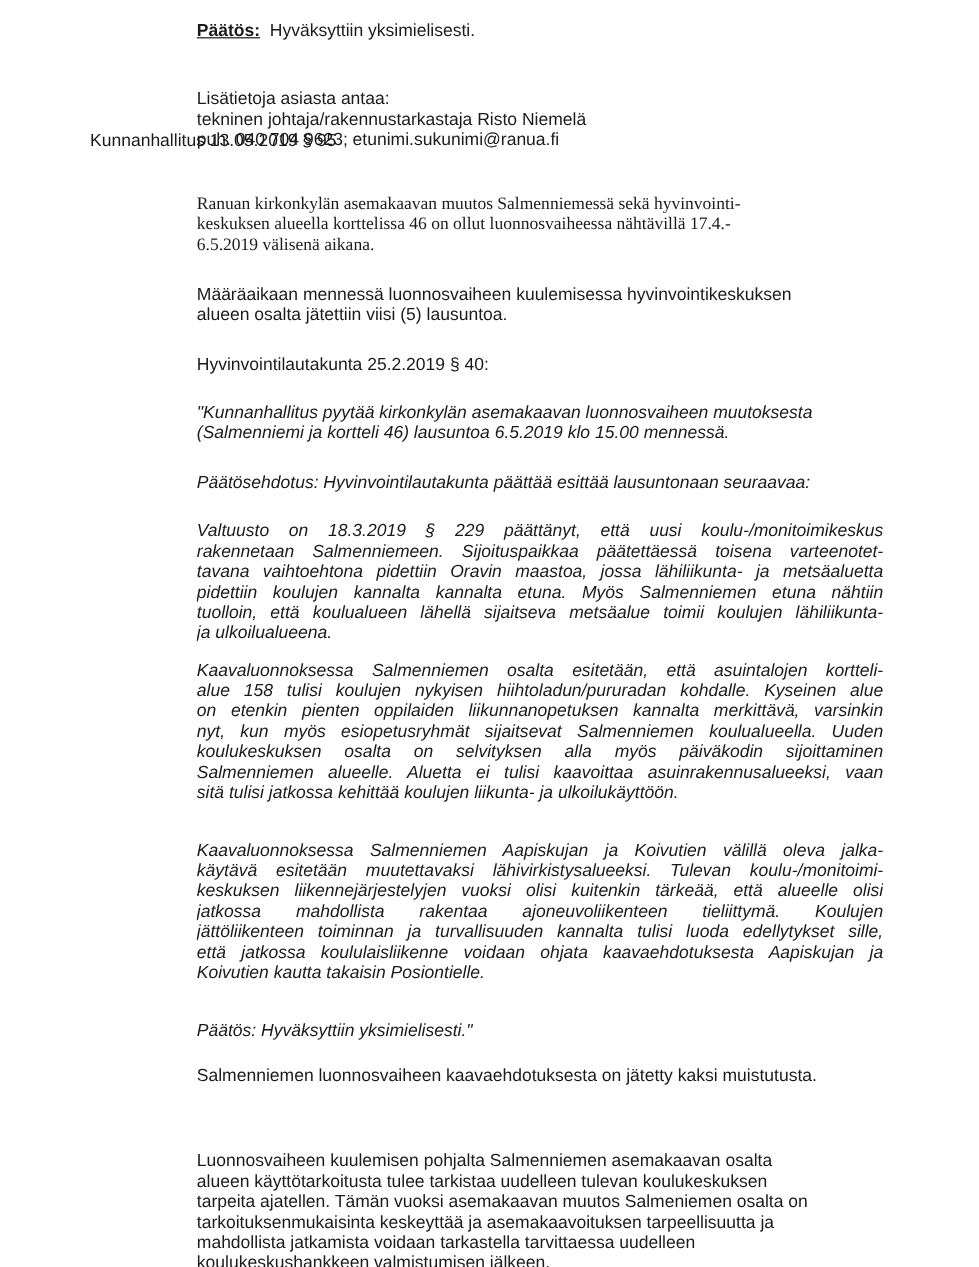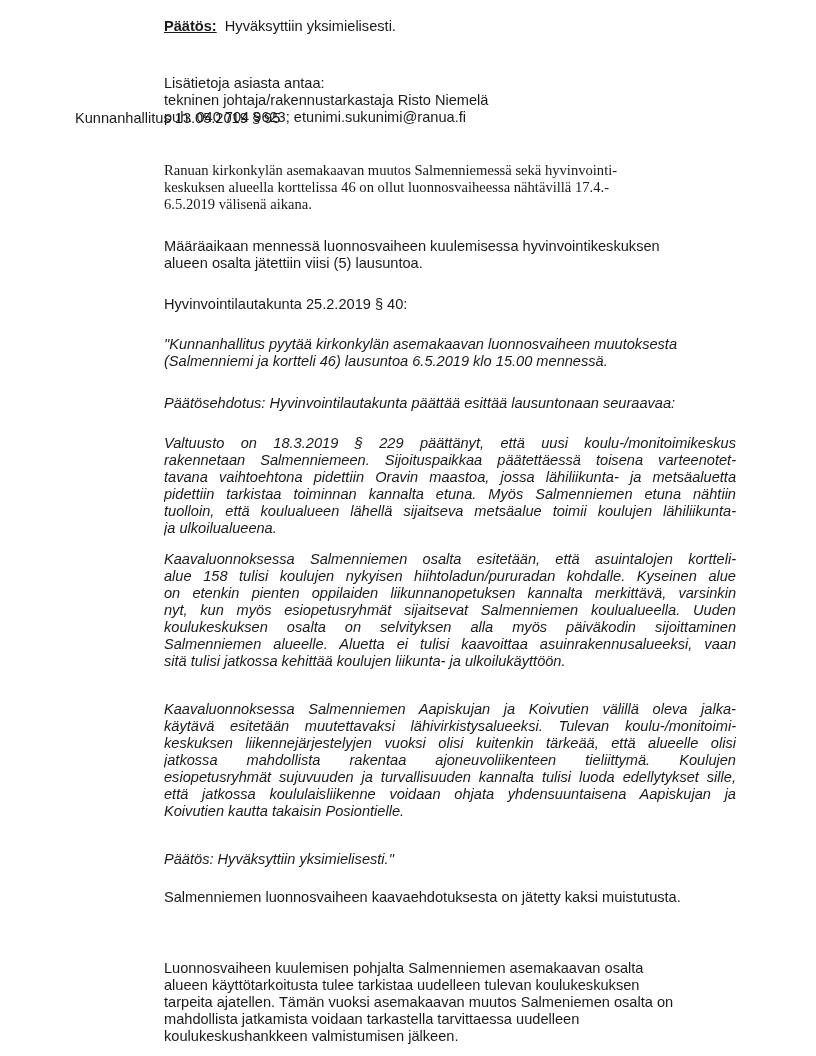--- a/index.html
+++ b/index.html
@@ -98,54 +98,55 @@
   </div>
 
   <div class="block italic" style="top:395px;">
     <span class="line">Päätösehdotus: Hyvinvointilautakunta päättää esittää lausuntonaan seuraavaa:</span>
   </div>
 
   <div class="block italic justify" style="top:435px;">
     <span class="line">Valtuusto on 18.3.2019 § 229 päättänyt, että uusi koulu-/monitoimikeskus</span>
     <span class="line">rakennetaan Salmenniemeen. Sijoituspaikkaa päätettäessä toisena varteenotet-</span>
     <span class="line">tavana vaihtoehtona pidettiin Oravin maastoa, jossa lähiliikunta- ja metsäaluetta</span>
-    <span class="line">pidettiin tarkistaa toiminnan kannalta etuna. Myös Salmenniemen etuna nähtiin</span>
+    <span class="line">pidettiin koulujen kannalta kannalta etuna. Myös Salmenniemen etuna nähtiin</span>
     <span class="line">tuolloin, että koulualueen lähellä sijaitseva metsäalue toimii koulujen lähiliikunta-</span>
     <span class="line last">ja ulkoilualueena.</span>
   </div>
 
   <div class="block italic justify" style="top:551px;">
     <span class="line">Kaavaluonnoksessa Salmenniemen osalta esitetään, että asuintalojen kortteli-</span>
     <span class="line">alue 158 tulisi koulujen nykyisen hiihtoladun/pururadan kohdalle. Kyseinen alue</span>
     <span class="line">on etenkin pienten oppilaiden liikunnanopetuksen kannalta merkittävä, varsinkin</span>
     <span class="line">nyt, kun myös esiopetusryhmät sijaitsevat Salmenniemen koulualueella. Uuden</span>
     <span class="line">koulukeskuksen osalta on selvityksen alla myös päiväkodin sijoittaminen</span>
     <span class="line">Salmenniemen alueelle. Aluetta ei tulisi kaavoittaa asuinrakennusalueeksi, vaan</span>
     <span class="line last">sitä tulisi jatkossa kehittää koulujen liikunta- ja ulkoilukäyttöön.</span>
   </div>
 
   <div class="block italic justify" style="top:701px;">
     <span class="line">Kaavaluonnoksessa Salmenniemen Aapiskujan ja Koivutien välillä oleva jalka-</span>
     <span class="line">käytävä esitetään muutettavaksi lähivirkistysalueeksi. Tulevan koulu-/monitoimi-</span>
     <span class="line">keskuksen liikennejärjestelyjen vuoksi olisi kuitenkin tärkeää, että alueelle olisi</span>
     <span class="line">jatkossa mahdollista rakentaa ajoneuvoliikenteen tieliittymä. Koulujen</span>
-    <span class="line">esiopetusryhmät sujuvuuden ja turvallisuuden kannalta tulisi luoda edellytykset sille,</span>
-    <span class="line">että jatkossa koululaisliikenne voidaan ohjata yhdensuuntaisena Aapiskujan ja</span>
+    <span class="line">jättöliikenteen toiminnan ja turvallisuuden kannalta tulisi luoda edellytykset sille,</span>
+    <span class="line">että jatkossa koululaisliikenne voidaan ohjata kaavaehdotuksesta Aapiskujan ja</span>
     <span class="line last">Koivutien kautta takaisin Posiontielle.</span>
   </div>
 
   <div class="block italic" style="top:851px;">
     <span class="line">Päätös: Hyväksyttiin yksimielisesti."</span>
   </div>
 
   <div class="block" style="top:889px;">
     <span class="line">Salmenniemen luonnosvaiheen kaavaehdotuksesta on jätetty kaksi muistutusta.</span>
   </div>
 
   <div class="block" style="top:928px;margin-top:32px;">
     <span class="line">Luonnosvaiheen kuulemisen pohjalta Salmenniemen asemakaavan osalta</span>
     <span class="line">alueen käyttötarkoitusta tulee tarkistaa uudelleen tulevan koulukeskuksen</span>
     <span class="line">tarpeita ajatellen. Tämän vuoksi asemakaavan muutos Salmeniemen osalta on</span>
+    <span class="line">tarkoituksenmukaisinta keskeyttää ja asemakaavoituksen tarpeellisuutta ja</span>
     <span class="line">mahdollista jatkamista voidaan tarkastella tarvittaessa uudelleen</span>
     <span class="line">koulukeskushankkeen valmistumisen jälkeen.</span>
   </div>
 
 </div>
 
 </body></html>

